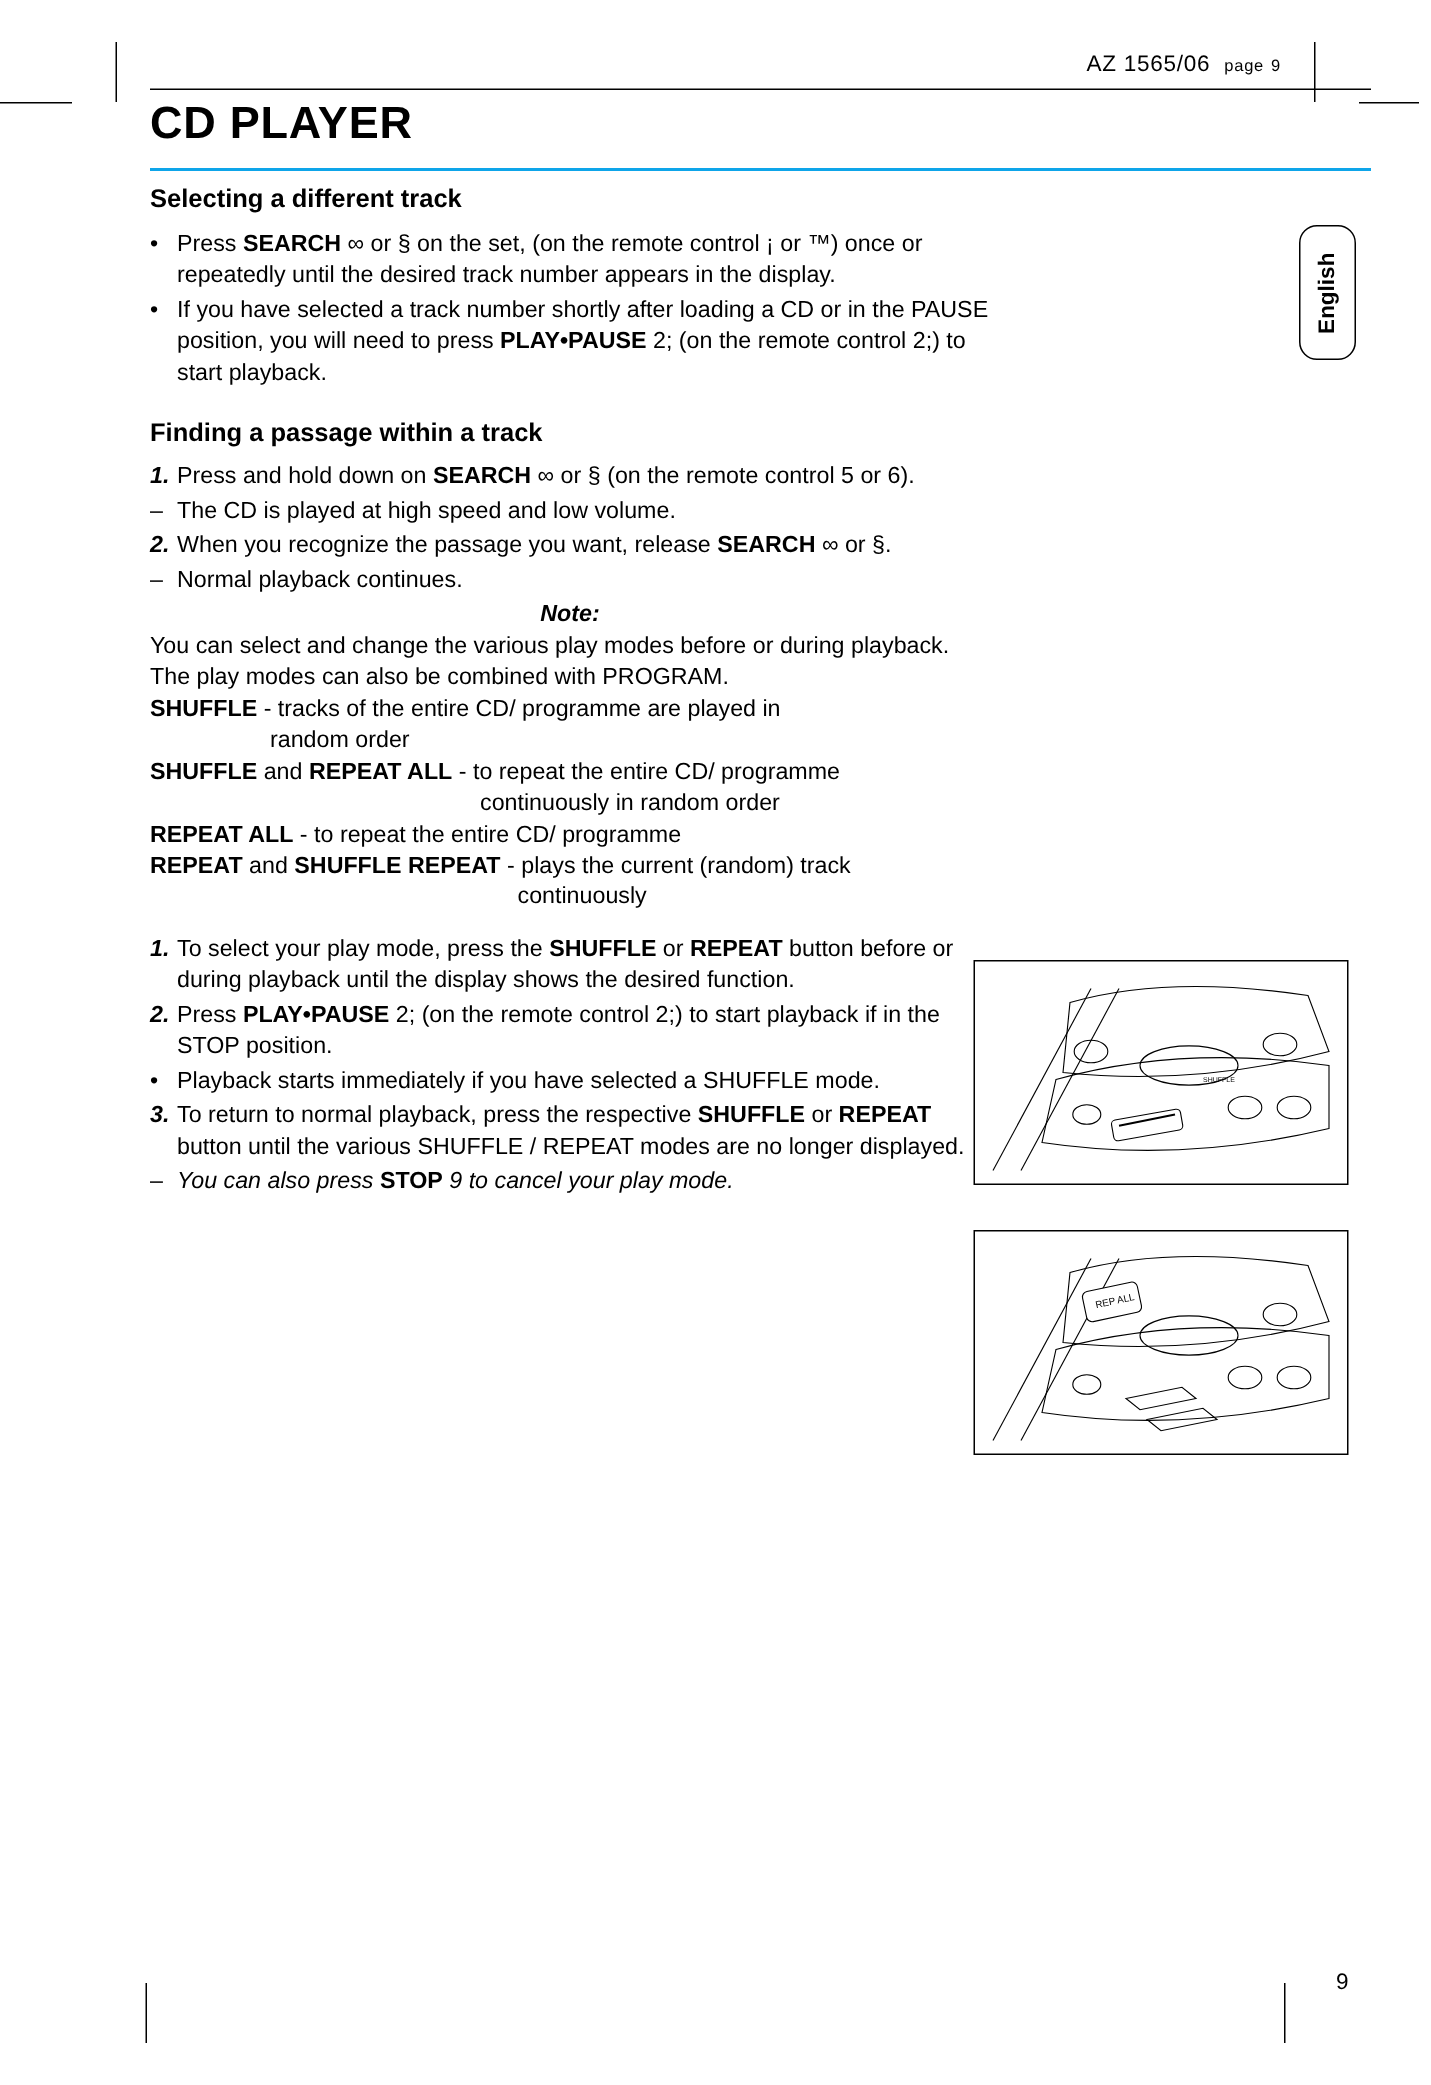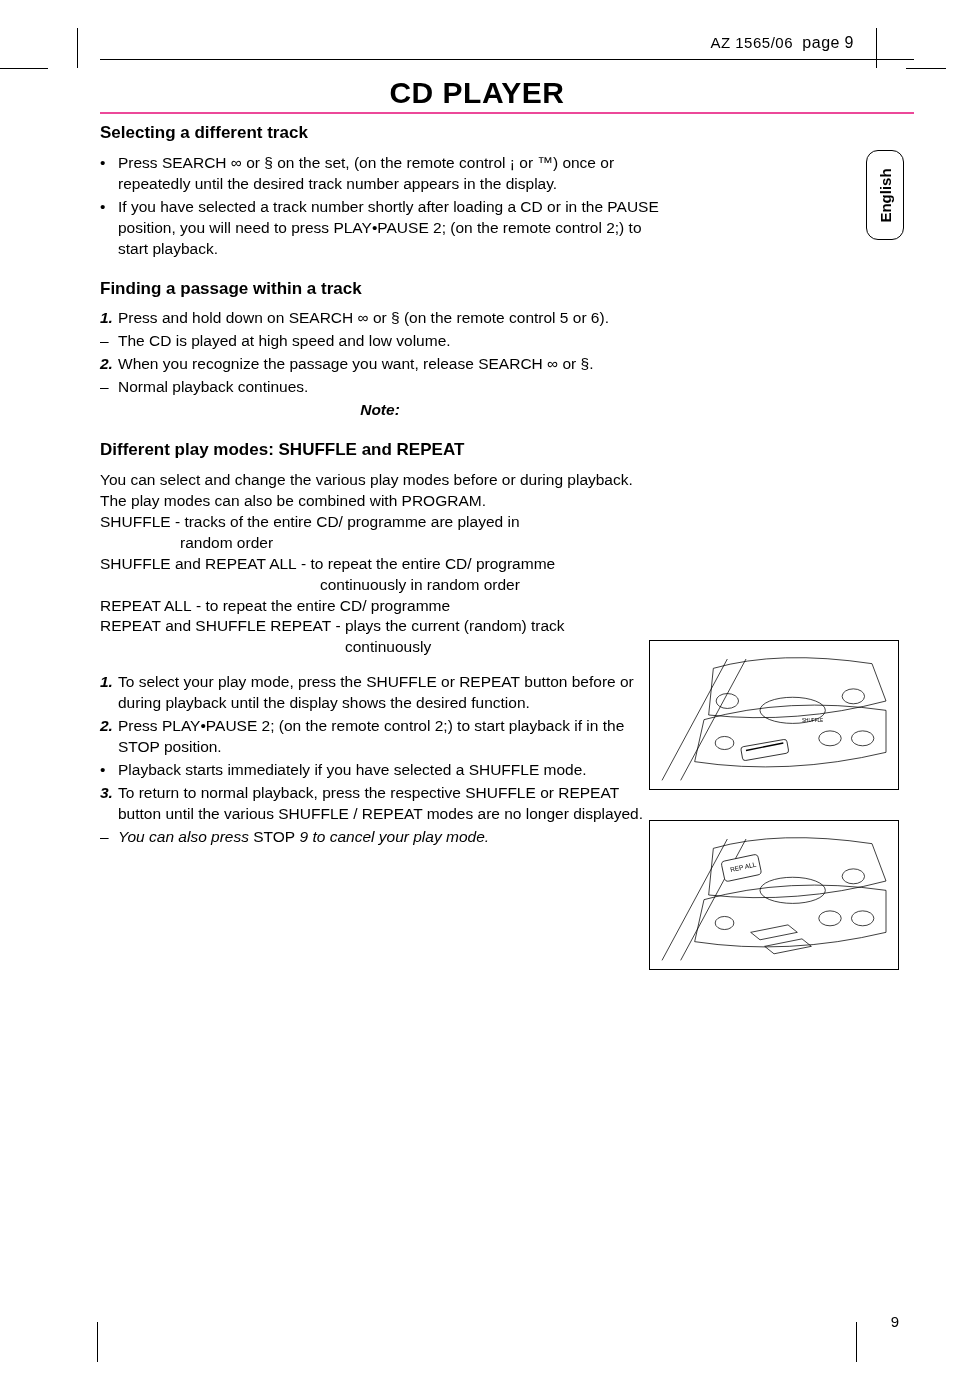--- a/index.html
+++ b/index.html
@@ -39,30 +39,30 @@
     margin-bottom: 6px;
   }
   .model-label {
     position: absolute;
     right: 60px;
     top: 4px;
     font-size: 15px;
     font-weight: 300;
     letter-spacing: 0.5px;
   }
-  .model-label .small { font-size: 16px; }
+  .model-label .small { font-size: 11px; }
   .section-title-row {
     position: relative;
     height: 48px;
-    border-bottom: 2px solid #ec4899;
+    border-bottom: 2px solid #0ea5e9;
     display: flex;
-    justify-content: center;
+    justify-content: flex-start;
     align-items: flex-end;
     padding-right: 60px;
-    padding-bottom: 2px;
+    padding-bottom: 12px;
   }
   .section-title {
     font-size: 30px;
     font-weight: bold;
     letter-spacing: 0.5px;
   }
   .lang-tab {
     position: absolute;
     right: 50px;
     top: 150px;
@@ -79,21 +79,21 @@
     font-weight: bold;
     font-size: 15px;
     white-space: nowrap;
   }
   .content {
     width: 560px;
     font-size: 15.5px;
     line-height: 1.35;
     font-weight: 300;
   }
-  .content .bold { font-weight: normal; }
+  .content .bold { font-weight: bold; }
   .content .italic { font-style: italic; }
   h3.sub {
     font-size: 17px;
     font-weight: bold;
     margin-top: 18px;
     margin-bottom: 8px;
   }
   .li {
     display: flex;
     margin-bottom: 2px;
@@ -189,21 +189,20 @@
     </div>
     <div class="li">
       <div class="bullet">–</div>
       <div class="txt">Normal playback continues.</div>
     </div>
 
     <div style="margin-top:2px;text-align:center;">
       <div class="note-lbl">Note:</div>
     </div>
 
-    <h3 class="sub">Different play modes: SHUFFLE and REPEAT</h3>
 
     <div>You can select and change the various play modes before or during playback. The play modes can also be combined with PROGRAM.</div>
 
     <div>
       <span class="bold">SHUFFLE</span><span> - tracks of the entire CD/ programme are played in</span>
       <span class="indent2">random order</span>
     </div>
     <div>
       <span class="bold">SHUFFLE</span><span> and </span><span class="bold">REPEAT ALL</span><span> - to repeat the entire CD/ programme</span>
       <span class="indent3">continuously in random order</span>

